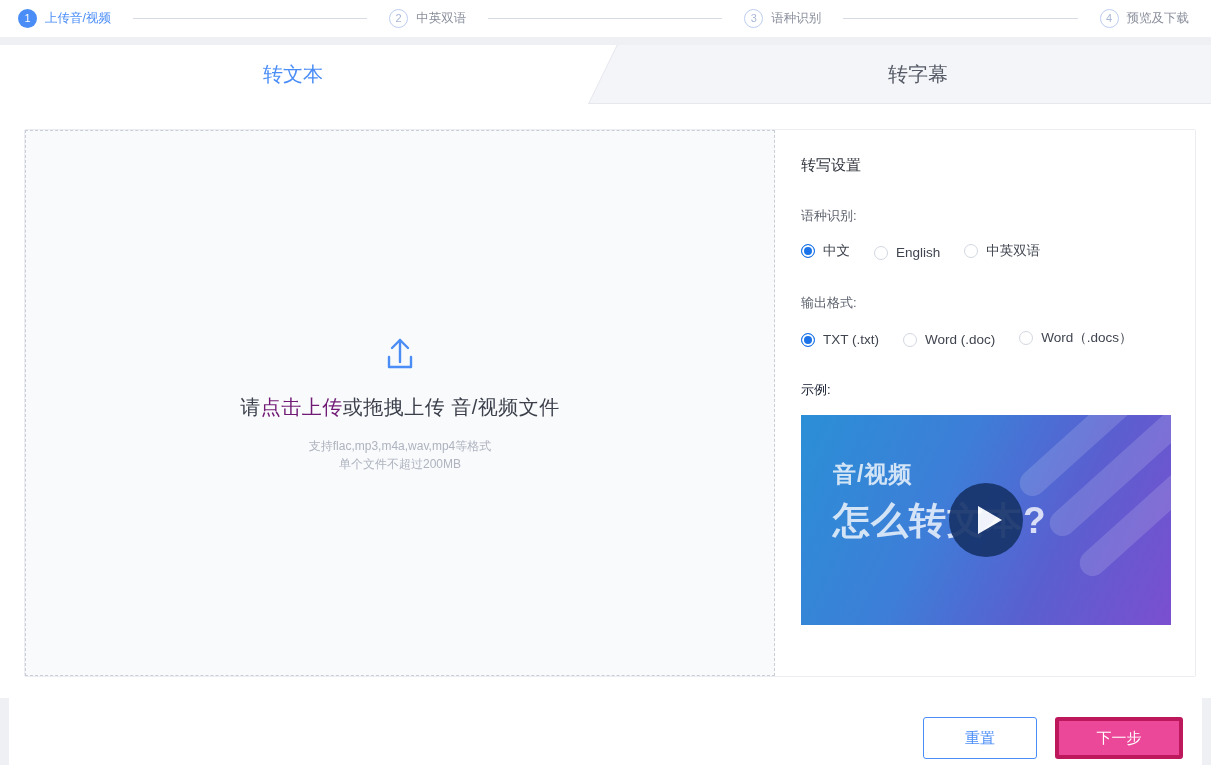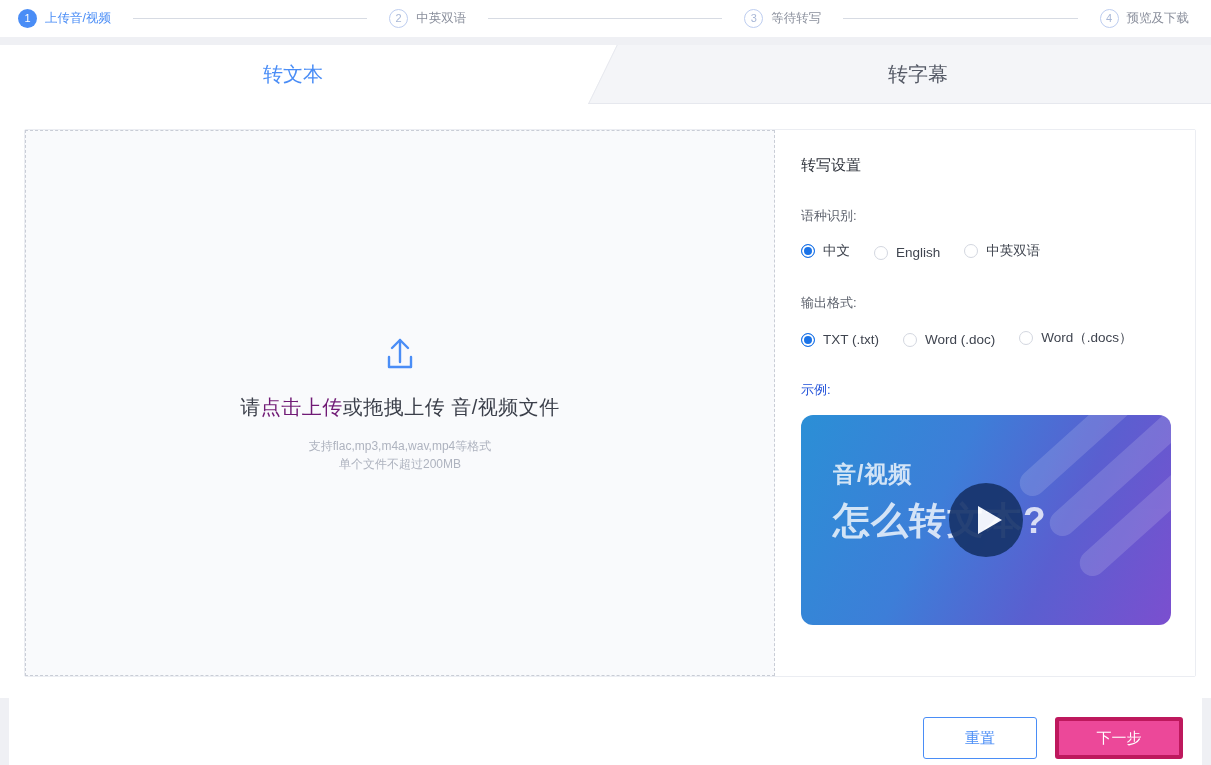--- a/index.html
+++ b/index.html
@@ -170,32 +170,31 @@
   }
   .radio-dot.on {
     border: 1px solid #1a73e8;
     background: #1a73e8;
     box-shadow: inset 0 0 0 2px #ffffff;
   }
   .radio-text { font-size: 13.5px; color: #3f444f; white-space: nowrap; }
 
   .example-label {
     font-size: 13px;
-    color: #1d4ed8;
+    color: #0f172a;
     margin-bottom: 16px;
   }
 
   
   .thumb {
     position: relative;
     width: 370px;
     height: 210px;
     background: linear-gradient(115deg, #2b8fd6 0%, #3d7ed8 38%, #5a5fd0 68%, #7b4fcf 100%);
     overflow: hidden;
-    border-radius: 12px;
   }
   .thumb-stripes {
     position: absolute;
     top: -30px; right: -40px;
     width: 260px; height: 280px;
     opacity: .14;
   }
   .thumb-stripe {
     position: absolute;
     width: 250px; height: 26px;
@@ -282,21 +281,21 @@
       <div class="step-label active">上传音/视频</div>
     </div>
     <div class="step-line"></div>
     <div class="step">
       <div class="step-circle idle">2</div>
       <div class="step-label idle">中英双语</div>
     </div>
     <div class="step-line"></div>
     <div class="step">
       <div class="step-circle idle">3</div>
-      <div class="step-label idle">等待转写</div>
+      <div class="step-label idle">语种识别</div>
     </div>
     <div class="step-line"></div>
     <div class="step">
       <div class="step-circle idle">4</div>
       <div class="step-label idle">预览及下载</div>
     </div>
   </div>
 
   <div class="top-band"></div>
 

